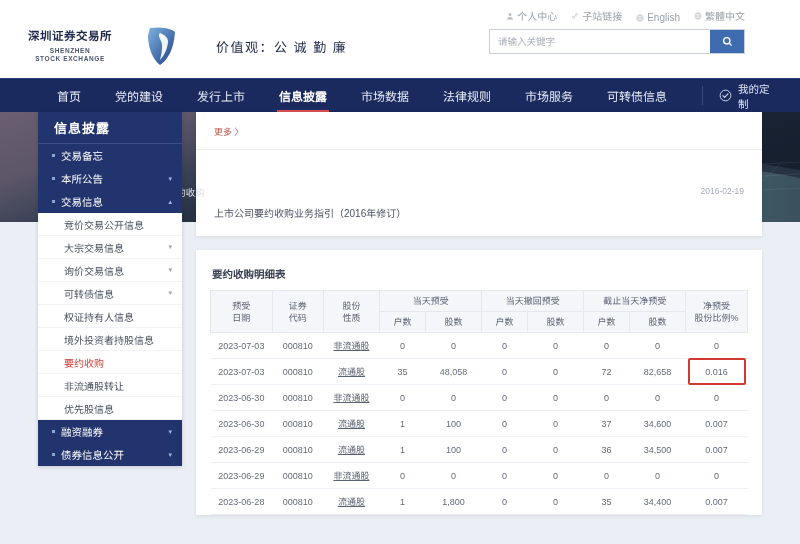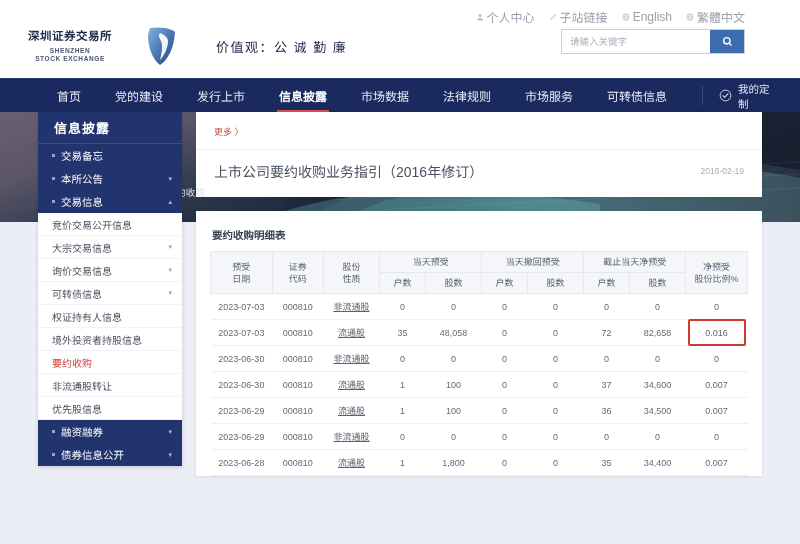--- a/index.html
+++ b/index.html
@@ -8,41 +8,41 @@
     width:800px; height:544px; overflow:hidden;
     font-family:"Liberation Sans","DejaVu Sans",sans-serif;
     background:#ffffff; color:#333;
   }
   #page { position:relative; width:800px; height:544px; overflow:hidden; background:#fff; }
 
   
   .topbar { position:relative; height:78px; background:#ffffff; }
   .util-links {
     position:absolute; right:55px; top:8px;
-    display:flex; align-items:center; gap:14px;
-    font-size:12px; color:#9aa0ab; white-space:nowrap;
+    display:flex; align-items:flex-end; gap:14px;
+    font-size:10px; color:#9aa0ab; white-space:nowrap;
   }
   .util-item { display:flex; align-items:center; gap:3px; cursor:pointer; }
   .util-ic { width:8px; height:8px; flex:0 0 8px; opacity:.7; display:block; }
 
   .logo-wrap { position:absolute; left:28px; top:26px; display:flex; align-items:center;gap:28px; }
   .logo-cn {
     font-size:11.5px; font-weight:bold; color:#1e2a4a; letter-spacing:.5px;
     text-align:center; line-height:1.25;
   }
   .logo-en { font-size:6.5px; color:#4a5670; letter-spacing:.6px; font-weight:bold; }
   .logo-mark { width:34px; height:40px; margin:0 6px 0 4px; }
   .slogan {
     font-size:13px; font-weight:normal; color:#1e2a4a; letter-spacing:1.5px;
     margin-left:4px; white-space:nowrap;
   }
 
   .search-box {
     position:absolute; right:55px; top:29px;
-    display:flex; width:184px; height:25px;
+    display:flex; width:256px; height:25px;
     border:1px solid #c9cedb; background:#fff;
   }
   .search-input {
     flex:1; border:none; outline:none; padding:0 8px;
     font-size:9.5px; color:#555;
     font-family:"Liberation Sans","DejaVu Sans",sans-serif;
   }
   .search-input::placeholder { color:#a9aeba; }
   .search-btn {
     width:34px; background:#3f6bb0; border:none; cursor:pointer;
@@ -107,41 +107,41 @@
   }
   .sb-l1 .dot { width:3px; height:3px; background:#8fa4d8; margin-right:6px; flex:0 0 3px; }
   .sb-l1 .lbl { flex:1; }
   .sb-l1 .caret { font-size:7px; color:#a7b6de; }
   .sb-sub { background:#ffffff; }
   .sb-l2 {
     height:23px; display:flex; align-items:center;
     padding:0 10px 0 14px; font-size:10px; color:#49505e; cursor:pointer;
     border-bottom:1px solid #f2f3f7;
   }
-  .sb-l2 .lbl { flex:1; }
+  .sb-l2 .lbl { flex:1;margin-left:12px; }
   .sb-l2 .caret { font-size:7px; color:#9aa0ae; }
   .sb-l2.active .lbl { color:#d0433c; }
   .sb-bot { background:#22346d; }
 
   
   .main { position:absolute; left:196px; right:38px; top:-110px; }
   .panel { background:#ffffff; box-shadow:0 1px 3px rgba(30,40,70,.10); }
 
   .panel-biz { padding:0; }
   .panel-head {
     display:flex; align-items:center; justify-content:space-between;
     padding:13px 18px 11px 18px; border-bottom:1px solid #eceef3;
   }
   .panel-title { font-size:15px; font-weight:bold; color:#2b3245; letter-spacing:.5px; }
   .more-link { font-size:9px; color:#c0544e; cursor:pointer; white-space:nowrap; }
   .news-row {
     display:flex; align-items:center; justify-content:space-between;
     padding:11px 18px 16px 18px;
   }
-  .news-title { font-size:14px; color:#4a5160; cursor:pointer; }
+  .news-title { font-size:10px; color:#4a5160; cursor:pointer;margin-top:44px; }
   .news-date { font-size:8.5px; color:#a7acb8; }
 
   .panel-table { margin-top:14px; padding:16px 14px 0 14px; }
   .table-caption { font-size:10.5px; color:#3a4152; font-weight:bold; padding-left:2px; margin-bottom:9px; }
 
   table.detail { width:100%; border-collapse:collapse; table-layout:fixed; }
   table.detail th, table.detail td {
     text-align:center; font-weight:normal; color:#5a6170;
   }
   table.detail thead th {

